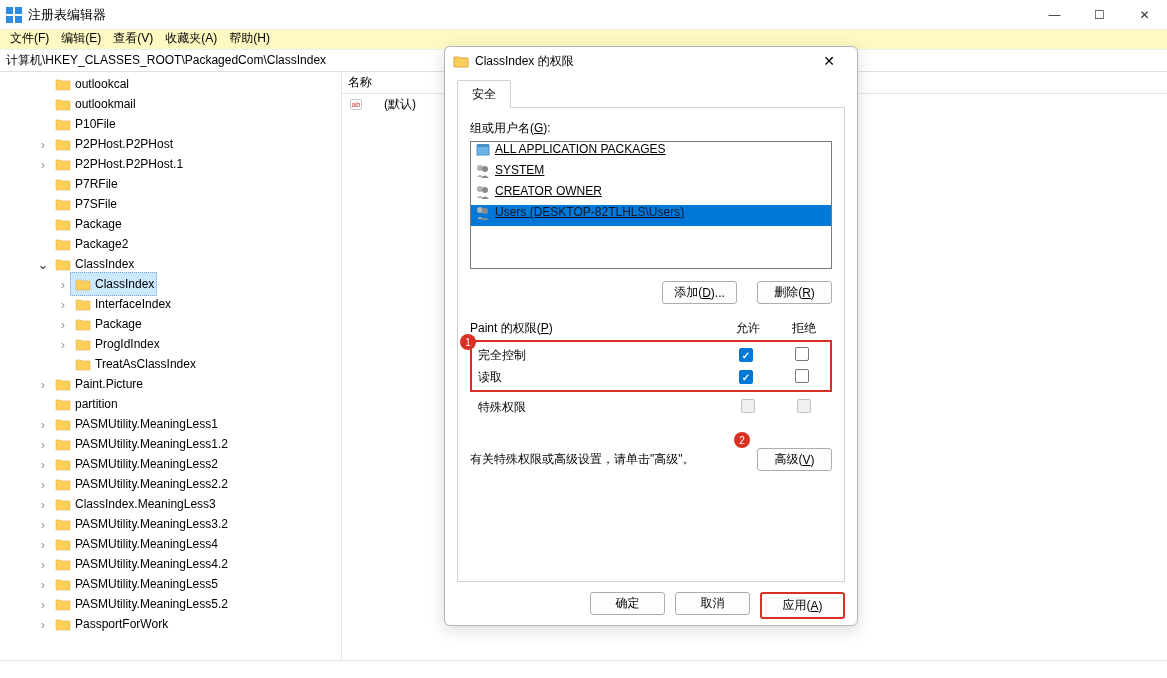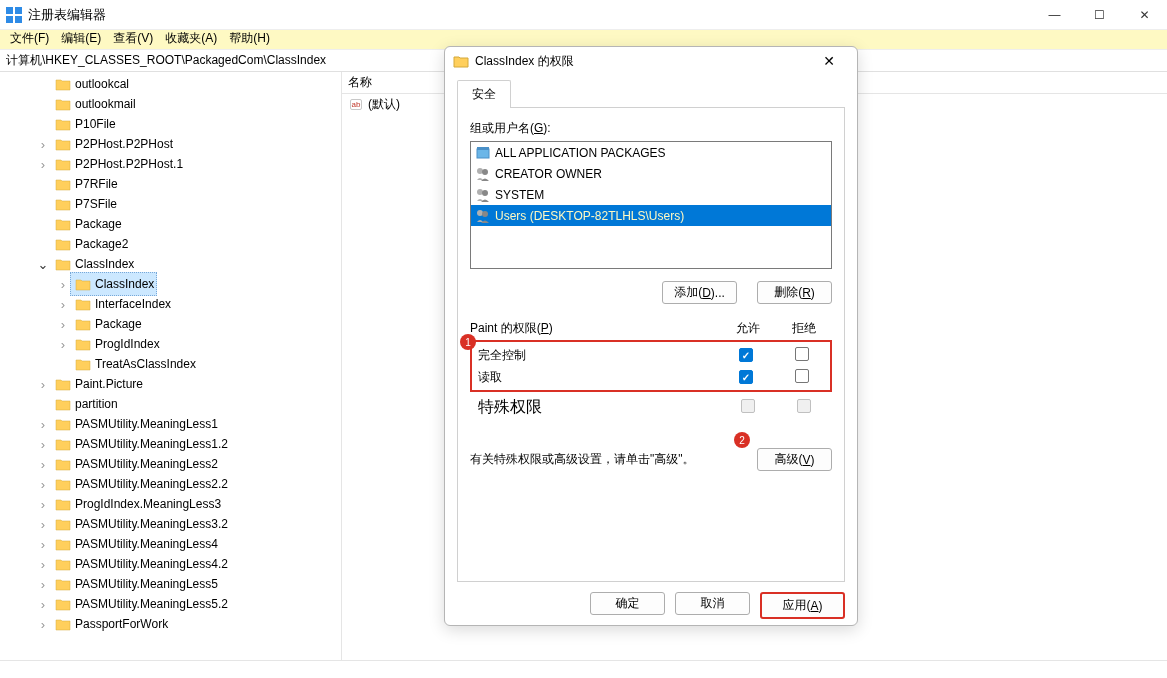--- a/index.html
+++ b/index.html
@@ -33,21 +33,21 @@
 .tree-row.selected .label-wrap { background: #cce8ff; border: 1px dotted #78a8d8; padding: 4px 2px; }
 .tree-row .label-wrap { display: inline-flex; align-items: center; padding: 0 2px; border: 1px solid transparent; }
 
 
 .folder-icon svg { width: 16px; height: 14px; }
 
 
 .list-header { display: flex; border-bottom: 1px solid #e5e5e5; height: 22px; align-items: center; }
 .list-header .col { padding: 2px 6px; font-size: 12px; }
 .list-row { display: flex; align-items: center; height: 20px; padding-left: 6px; }
-.list-row .reg-icon { width: 16px; height: 16px; margin-right: 4px; display: inline-flex; align-items: center; justify-content: center; }
+.list-row .reg-icon { width: 16px; height: 16px; margin-right: 20px; display: inline-flex; align-items: center; justify-content: center; }
 .list-row .reg-icon .ab { font-size: 8px; color: #c0392b; border: 1px solid #c8c8c8; padding: 0 1px; background: #fff; border-radius: 2px; }
 
 
 .statusbar { position: absolute; bottom: 0; left: 0; right: 0; height: 18px; background: #fff; border-top: 1px solid #e5e5e5; }
 
 
 .tree-pane::-webkit-scrollbar { width: 16px; }
 .tree-pane::-webkit-scrollbar-track { background: #f5f5f5; }
 .tree-pane::-webkit-scrollbar-thumb { background: #cdcdcd; border: 2px solid #f5f5f5; border-radius: 8px; }
 
@@ -60,39 +60,39 @@
 .dialog-body { flex: 1; padding: 4px 12px 0 12px; position: relative; }
 
 .tabs { display: flex; border-bottom: 1px solid #d0d0d0; }
 .tab { padding: 5px 14px; border: 1px solid #d0d0d0; border-bottom: none; background: #fff; border-radius: 2px 2px 0 0; font-size: 12px; position: relative; top: 1px; }
 
 .tab-content { border: 1px solid #d0d0d0; border-top: none; padding: 12px; height: 474px; }
 
 .group-label { font-size: 12px; margin-bottom: 4px; }
 .group-label u, .perm-hdr-label u, .adv-text u { text-decoration: underline; }
 .users-list { border: 1px solid #7a7a7a; height: 128px; overflow: hidden; background: #fff; }
-.users-list .ul-row { display: flex; align-items: center; height: 21px; padding: 0 4px; font-size: 12px; white-space: nowrap; overflow: hidden; }
-.users-list .ul-row.selected { background: #0078d7; color: #fef9c3; }
+.users-list .ul-row { display: flex; align-items: flex-start; height: 21px; padding: 0 4px; font-size: 12px; white-space: nowrap; overflow: hidden; text-decoration: underline; }
+.users-list .ul-row.selected { background: #0078d7; color: #0f172a; }
 .users-list .ul-row .ul-icon { width: 16px; height: 16px; margin-right: 4px; flex-shrink: 0; }
 
 .btn-row { display: flex; justify-content: flex-end; gap: 20px; margin-top: 12px; }
 .btn { min-width: 75px; height: 23px; border: 1px solid #adadad; background: #fdfdfd; border-radius: 3px; font-size: 12px; display: inline-flex; align-items: center; justify-content: center; padding: 0 10px; }
 .btn u { text-decoration: underline; }
 
 .perm-header { display: flex; margin-top: 16px; align-items: center; }
 .perm-header .perm-hdr-label { flex: 1; font-size: 12px; }
 .perm-header .perm-col { width: 56px; text-align: center; font-size: 12px; }
 
 .perm-box { border: 2px solid #d93025; margin-top: 3px; padding: 2px 0; position: relative; }
 .perm-box .badge { position: absolute; left: -12px; top: -8px; width: 16px; height: 16px; background: #d93025; color: #fff; border-radius: 50%; font-size: 10px; display: flex; align-items: center; justify-content: center; }
 .perm-row { display: flex; align-items: center; height: 22px; padding-left: 6px; }
 .perm-row .perm-name { flex: 1; font-size: 12px; }
 .perm-row .perm-cb { width: 56px; text-align: center; }
 .perm-row-nobox { display: flex; align-items: center; height: 22px; padding-left: 8px; margin-top: 4px; }
-.perm-row-nobox .perm-name { flex: 1; font-size: 16px; }
+.perm-row-nobox .perm-name { flex: 1; font-size: 12px; }
 .perm-row-nobox .perm-cb { width: 56px; text-align: center; }
 
 .cb { width: 14px; height: 14px; border: 1px solid #767676; border-radius: 2px; display: inline-flex; align-items: center; justify-content: center; background: #fff; }
 .cb.checked { background: #0078d7; border-color: #0078d7; color: #fff; font-size: 10px; font-weight: bold; }
 .cb.disabled { background: #f0f0f0; border-color: #c0c0c0; }
 
 .adv-row { display: flex; align-items: center; margin-top: 30px; position: relative; }
 .adv-text { flex: 1; font-size: 12px; }
 .adv-badge { position: absolute; right: 82px; top: -16px; width: 16px; height: 16px; background: #d93025; color: #fff; border-radius: 50%; font-size: 10px; display: flex; align-items: center; justify-content: center; }
 
@@ -324,21 +324,21 @@
             </svg></span>
           <span class="label">PASMUtility.MeaningLess2.2</span>
         </span>
       </div>
       <div class="tree-row ind2">
         <span class="expander" style="font-size: 13px; color: rgb(153, 153, 153);">›</span>
         <span class="label-wrap">
           <span class="folder-icon"><svg viewBox="0 0 16 14">
               <path d="M1 3 L6 3 L7 4 L15 4 L15 13 L1 13 Z" fill="#ffcf5c" stroke="#d4a838" stroke-width="0.5"></path>
             </svg></span>
-          <span class="label">ProgIdIndex.MeaningLess3</span>
+          <span class="label">ClassIndex.MeaningLess3</span>
         </span>
       </div>
       <div class="tree-row ind2">
         <span class="expander" style="font-size: 13px; color: rgb(153, 153, 153);">›</span>
         <span class="label-wrap">
           <span class="folder-icon"><svg viewBox="0 0 16 14">
               <path d="M1 3 L6 3 L7 4 L15 4 L15 13 L1 13 Z" fill="#ffcf5c" stroke="#d4a838" stroke-width="0.5"></path>
             </svg></span>
           <span class="label">PASMUtility.MeaningLess3.2</span>
         </span>
@@ -430,30 +430,30 @@
               </svg></span>
             <span>ALL APPLICATION PACKAGES</span>
           </div>
           <div class="ul-row">
             <span class="ul-icon"><svg viewBox="0 0 16 16">
                 <circle cx="5" cy="5" r="3" fill="#b0b0b0"></circle>
                 <circle cx="10" cy="6" r="3" fill="#888"></circle>
                 <path d="M2 14 Q5 10 8 14 Z" fill="#b0b0b0"></path>
                 <path d="M6 15 Q10 10 14 15 Z" fill="#888"></path>
               </svg></span>
-            <span>CREATOR OWNER</span>
+            <span>SYSTEM</span>
           </div>
           <div class="ul-row">
             <span class="ul-icon"><svg viewBox="0 0 16 16">
                 <circle cx="5" cy="5" r="3" fill="#b0b0b0"></circle>
                 <circle cx="10" cy="6" r="3" fill="#888"></circle>
                 <path d="M2 14 Q5 10 8 14 Z" fill="#b0b0b0"></path>
                 <path d="M6 15 Q10 10 14 15 Z" fill="#888"></path>
               </svg></span>
-            <span>SYSTEM</span>
+            <span>CREATOR OWNER</span>
           </div>
           <div class="ul-row selected">
             <span class="ul-icon"><svg viewBox="0 0 16 16">
                 <circle cx="5" cy="5" r="3" fill="#b0b0b0"></circle>
                 <circle cx="10" cy="6" r="3" fill="#888"></circle>
                 <path d="M2 14 Q5 10 8 14 Z" fill="#b0b0b0"></path>
                 <path d="M6 15 Q10 10 14 15 Z" fill="#888"></path>
               </svg></span>
             <span>Users (DESKTOP-82TLHLS\Users)</span>
           </div>

